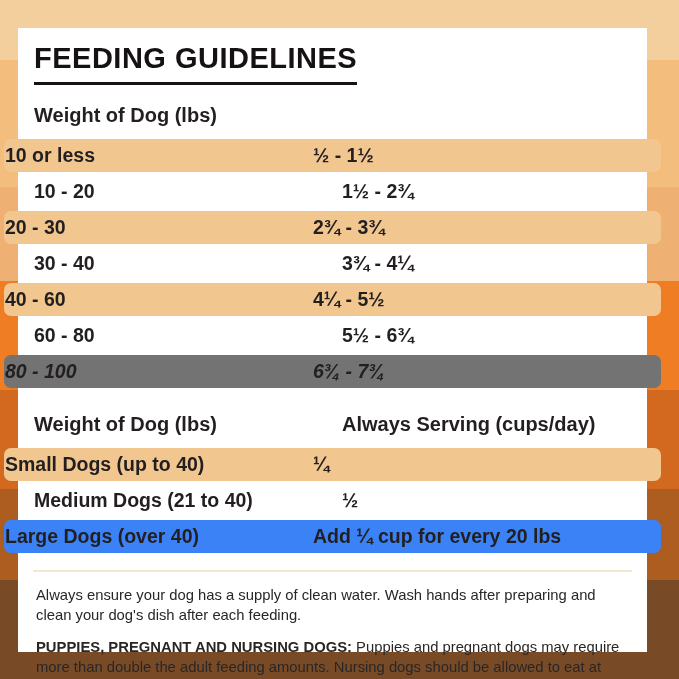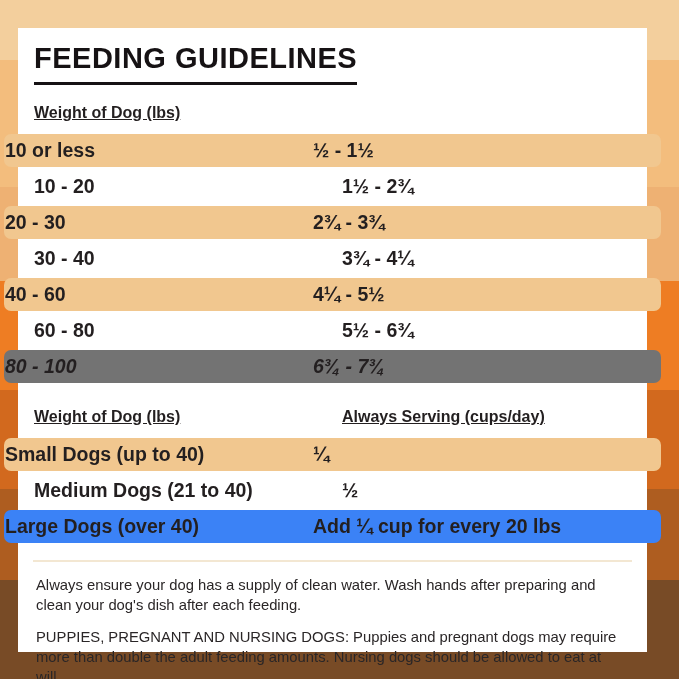--- a/index.html
+++ b/index.html
@@ -40,25 +40,24 @@
     color: #161214;
     border-bottom: 3px solid #161214;
     padding-bottom: 7px;
     margin-left: 1px;
   }
 
   .header-row {
     display: grid;
     grid-template-columns: 308px 1fr;
     font-weight: bold;
-    font-size: 16px;
+    font-size: 20px;
     margin-top: 19px;
     margin-bottom: 12px;
     padding-left: 1px;
-    text-decoration: underline;
   }
 
   .rows { position: relative; }
 
   .row {
     display: grid;
     grid-template-columns: 308px 1fr;
     align-items: center;
     height: 33px;
     margin-bottom: 3px;
@@ -79,21 +78,21 @@
 
   .notes {
     margin-top: 17px;
     border-top: 2px solid #f3e7d2;
     padding: 13px 3px 0 3px;
     font-size: 14.8px;
     line-height: 1.36;
     color: #2a2627;
   }
   .note { margin-bottom: 12px; }
-  .note-bold { font-weight: normal; }
+  .note-bold { font-weight: bold; }
 </style>
 </head>
 <body>
 
 <div class="bg">
   <div class="band band-0" style="background: rgb(243, 207, 157);"></div>
   <div class="band band-1" style="background: rgb(243, 189, 125);"></div>
   <div class="band band-2" style="background: rgb(238, 177, 115);"></div>
   <div class="band band-3" style="background: rgb(238, 125, 35);"></div>
   <div class="band band-4" style="background: rgb(210, 105, 30);"></div>

